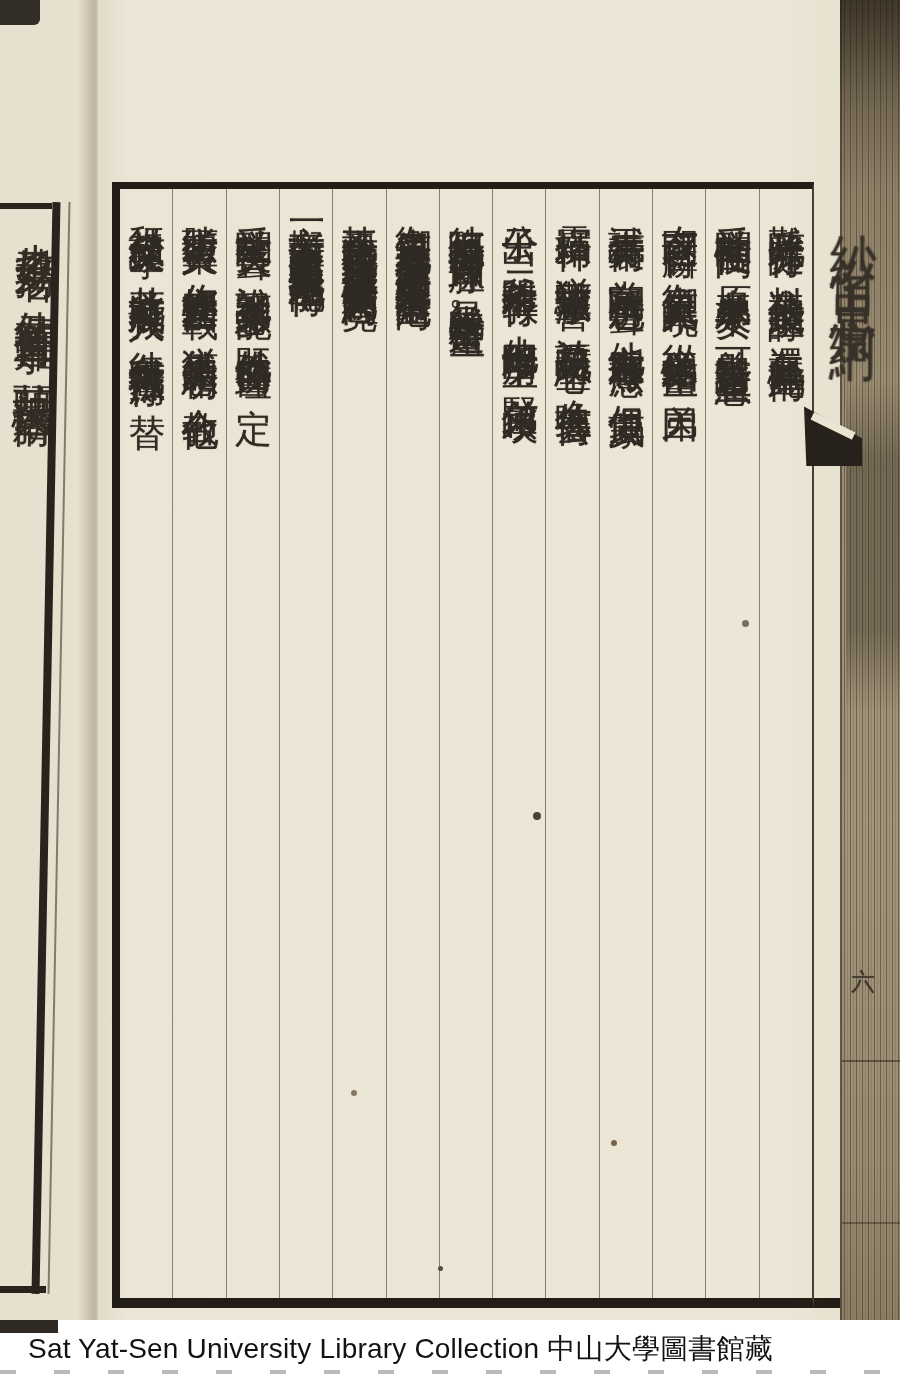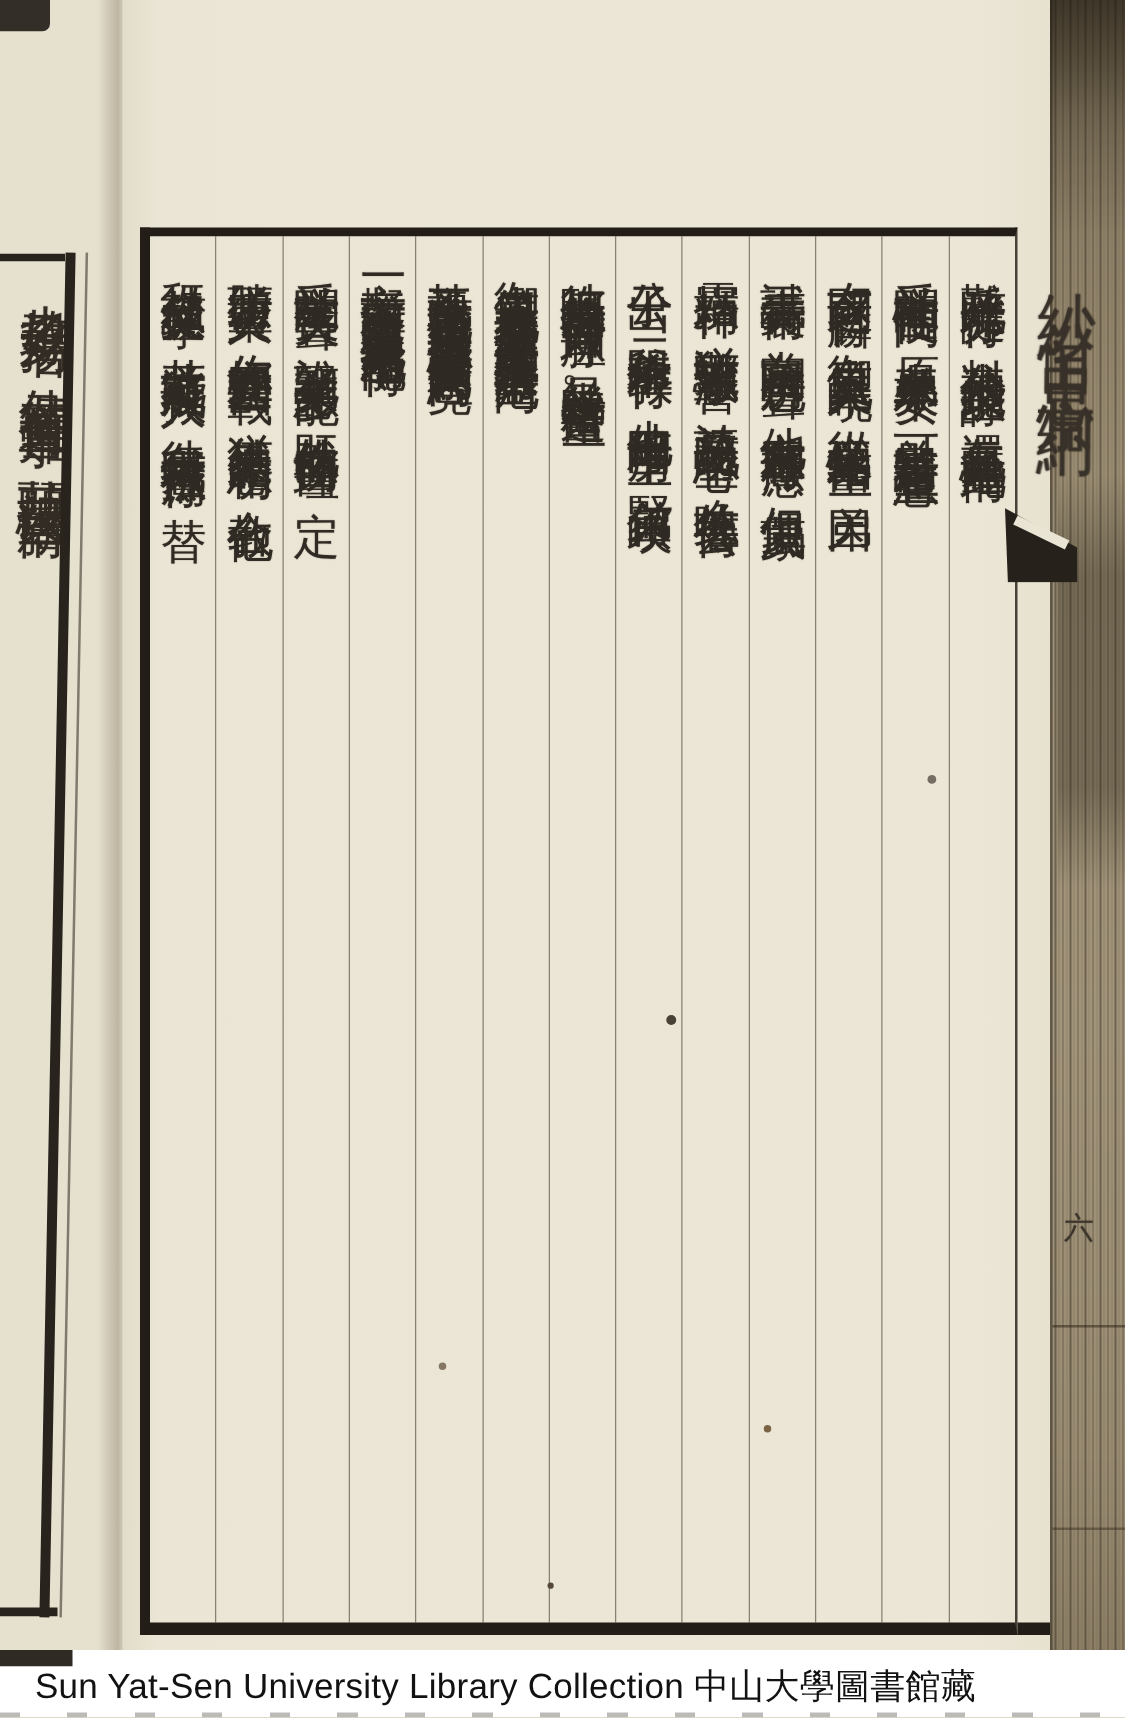--- a/index.html
+++ b/index.html
@@ -143,17 +143,17 @@
 
   <div class="mark-tl"></div>
   <div class="speck s1"></div>
   <div class="speck s2"></div>
   <div class="speck s3"></div>
   <div class="speck s4"></div>
   <div class="speck s5"></div>
 
   <div class="caption-band">
     <div class="band-mark"></div>
-    <div class="caption-text">Sun Yat-Sen University Library Collection 中山大學圖書館藏</div>
+    <div class="caption-text">Sat Yat-Sen University Library Collection 中山大學圖書館藏</div>
     <div class="band-edge-dashes"></div>
   </div>
 
 </div>
 
 </body></html>

